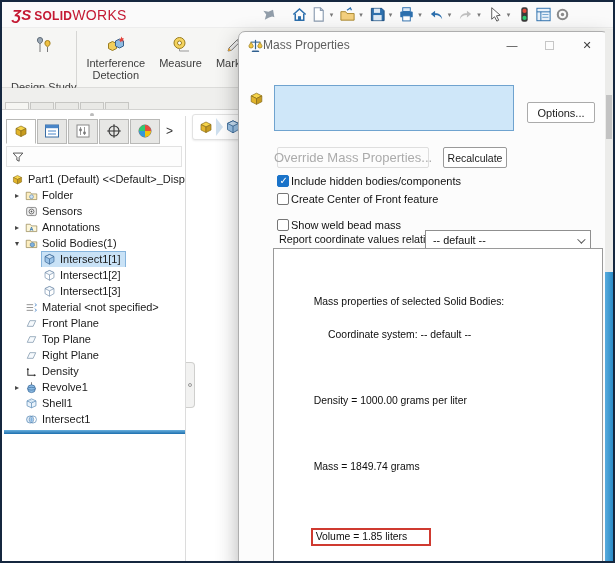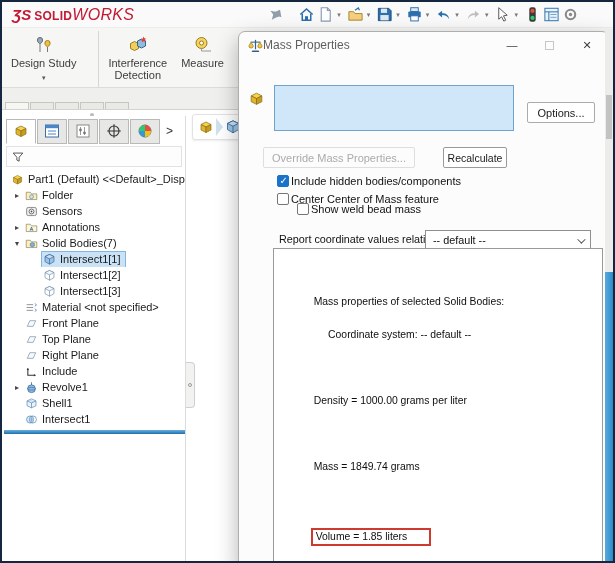--- a/index.html
+++ b/index.html
@@ -9,41 +9,41 @@
     position:relative; width:615px; height:563px;
     border:2px solid #15273f; background:#fca5a5; overflow:hidden;
   }
 
   
   .menubar { position:absolute; left:0; top:0; right:0; height:26px; background:#fafafa;
     border-bottom:1px solid #ededed; display:flex; align-items:center; padding-left:10px; overflow:hidden; }
   .logo { display:flex; align-items:baseline; margin-right:22px; white-space:nowrap; }
   .logo .mark { font-style:italic; font-weight:bold; font-size:15px; color:#c41933; margin-right:3px; }
   .logo .solid { font-weight:bold; font-size:12px; color:#c41933; letter-spacing:.3px; }
-  .logo .works { font-weight:normal; font-size:16px; color:#c41933; letter-spacing:.3px;font-style:italic; }
+  .logo .works { font-weight:normal; font-size:14px; color:#c41933; letter-spacing:.3px; }
   .menus { display:flex; }
   .menu-item { font-size:12px; color:#222; padding:3px 9px; cursor:default; }
   .pin { width:15px; height:15px; margin-left:4px; opacity:.75; }
   .pin svg { width:100%; height:100%; transform:rotate(35deg); }
   .quickbar { display:flex; align-items:center; margin-left:14px; }
   .qitem { display:flex; align-items:center; padding:1px 1px; }
   .qitem .qicon { width:17px; height:17px; display:block; }
   .qitem .qicon svg { width:100%; height:100%; display:block; }
   .qitem .caret { font-size:7px; color:#777; margin:0 4px 0 3px; }
 
   
   .ribbon { position:absolute; left:0; top:26px; right:0; height:60px; background:#f6f6f4;
     border-bottom:1px solid #dcdcda; display:flex; align-items:stretch; padding:3px 0 0 2px; }
   .rbtn { display:flex; flex-direction:column; align-items:center; padding:4px 7px 1px;
     font-size:11px; line-height:12px; color:#3d3d3d; text-align:center; white-space:nowrap; }
   .rbtn .ricon { width:20px; height:20px; margin-bottom:2px; }
   .rbtn .ricon svg { width:100%; height:100%; display:block; }
   .rbtn .caret { display:none; font-size:7px; color:#555; margin-top:3px; }
   .rbtn.has-caret .caret { display:block; }
-  .rbtn.sep { border-right:1px solid #d6d6d4; margin-right:2px; padding-right:22px; }
+  .rbtn.sep { border-right:1px solid #d6d6d4; margin-right:2px; padding-right:0;gap:24px; }
 
   
   .doctabs { position:absolute; left:0; top:86px; right:0; height:22px; background:#efefed;
     display:flex; align-items:flex-end; padding-left:3px; border-bottom:1px solid #d3d3d1; }
   .dtab { font-size:11.5px; color:#333; background:#e9e9e6; border:1px solid #c6c6c3; border-bottom:none;
     padding:3px 11px 3px; margin-right:1px; white-space:nowrap; }
   .dtab.active { background:#f6f6f3; }
 
   
   .workspace { position:absolute; left:0; top:108px; right:0; bottom:0; background:#fff; overflow:hidden; }
@@ -99,21 +99,21 @@
 
   .dlg-body { position:absolute; left:0; top:26px; right:0; bottom:0; }
   .sel-part-icon { position:absolute; left:9px; top:32px; width:17px; height:17px; }
   .sel-part-icon svg { width:100%; height:100%; display:block; }
   .sel-box { position:absolute; left:35px; top:27px; width:240px; height:46px; background:#cfe7f9;
     border:1px solid #6fa3cf; font-size:10.5px; color:#111; padding:2px 4px; overflow:hidden; }
   .sel-line { line-height:12px; }
   .btn { display:flex; align-items:center; justify-content:center; background:#fff; border:1px solid #ababab;
     border-radius:2px; font-size:11px; color:#1a1a1a; white-space:nowrap; }
   .btn-options { position:absolute; right:13px; top:44px; width:68px; height:21px; }
-  .btn-override { position:absolute; left:24px; top:89px; width:152px; height:21px; color:#ababab; border-color:#dedede; background:#fcfcfc; font-size:11px; }
+  .btn-override { position:absolute; left:38px; top:89px; width:152px; height:21px; color:#ababab; border-color:#dedede; background:#fcfcfc; font-size:13px; }
   .btn-recalc { position:absolute; left:204px; top:89px; width:64px; height:21px; font-size:10.5px; border-color:#9a9a9a; }
 
   .cbrow { position:absolute; left:38px; display:flex; align-items:center; gap:2px; font-size:11px; color:#111; height:14px; }
   .cbrow .cbox { flex:none; width:12px; height:12px; background:#fff; border:1px solid #767676; border-radius:2px; position:relative; }
   .cbrow.checked .cbox { background:#1a73c9; border-color:#1a73c9; }
   .cbrow.checked .cbox::after { content:"✓"; position:absolute; left:1.5px; top:-1.5px; font-size:10px; color:#fff; }
   .cbrow:nth-of-type(1){ top:0; }
 
   .report-row { position:absolute; left:40px; top:172px; right:12px; height:20px; font-size:10.8px; color:#111; }
   .report-label { position:absolute; left:0; top:3px; }
@@ -450,21 +450,21 @@
           </div>
           <div class="trow lvl1">
             <span class="exp">▾</span>
             <span class="content">
               <span class="ticon">
                 <svg viewBox="0 0 16 16">
                   <path d="M1.5 4h5L8 6h6.5v7h-13z" fill="#fdeec0" stroke="#8a7a45" stroke-width=".8"></path>
                   <path d="M6.5 8l2.5-1.2L11.5 8v3L9 12.2 6.5 11z" fill="#7fb2e0" stroke="#3c6e9e" stroke-width=".7"></path>
                 </svg>
               </span>
-              <span>Solid Bodies(7)</span>
+              <span>Solid Bodies(1)</span>
             </span>
           </div>
           <div class="trow selected lvl2">
 
             <span class="content">
               <span class="ticon">
                 <svg viewBox="0 0 16 16">
                   <path d="M8 1.8l5.5 2.6v6.2L8 13.8 2.5 10.6V4.4z" fill="#9cc4e8" stroke="#2f5f8f" stroke-width=".8"></path>
                   <path d="M8 1.8l5.5 2.6L8 7.2 2.5 4.4z" fill="#c9e0f4" stroke="#2f5f8f" stroke-width=".8"></path>
                   <path d="M8 7.2v6.6" stroke="#2f5f8f" stroke-width=".8"></path>
@@ -546,21 +546,21 @@
           </div>
           <div class="trow lvl1">
             <span class="exp"></span>
             <span class="content">
               <span class="ticon">
                 <svg viewBox="0 0 16 16">
                   <path d="M3.5 4v8.5H13" fill="none" stroke="#333" stroke-width="1.3"></path>
                   <path d="M3.5 4L2 6h3zM13 12.5l-2-1.5v3z" fill="#333"></path>
                 </svg>
               </span>
-              <span>Include</span>
+              <span>Density</span>
             </span>
           </div>
           <div class="trow lvl1">
             <span class="exp">▸</span>
             <span class="content">
               <span class="ticon">
                 <svg viewBox="0 0 16 16">
                   <path d="M8 1.5v4" stroke="#666"></path>
                   <circle cx="8" cy="9.5" r="4.8" fill="#8cbbe4" stroke="#2f5f8f" stroke-width=".8"></circle>
                   <ellipse cx="8" cy="9.5" rx="4.8" ry="1.7" fill="none" stroke="#2f5f8f" stroke-width=".7"></ellipse>
@@ -662,23 +662,23 @@
       <div class="btn btn-recalc">Recalculate</div>
 
       <div>
 
       <div class="cbrow checked" style="top: 116px;">
             <span class="cbox"></span>
             <span>Include hidden bodies/components</span>
           </div>
           <div class="cbrow" style="top: 134px;">
             <span class="cbox"></span>
-            <span>Center Center of Mass feature</span>
-          </div>
-          <div class="cbrow" style="top: 144px; margin-left: 20px;">
+            <span>Create Center of Front feature</span>
+          </div>
+          <div class="cbrow" style="top: 160px;">
             <span class="cbox"></span>
             <span>Show weld bead mass</span>
           </div>
         </div>
 
       <div class="report-row">
         <span class="report-label">Report coordinate values relative to:</span>
         <span class="report-select">
           <span>-- default --</span>
           <span class="chev"></span>

